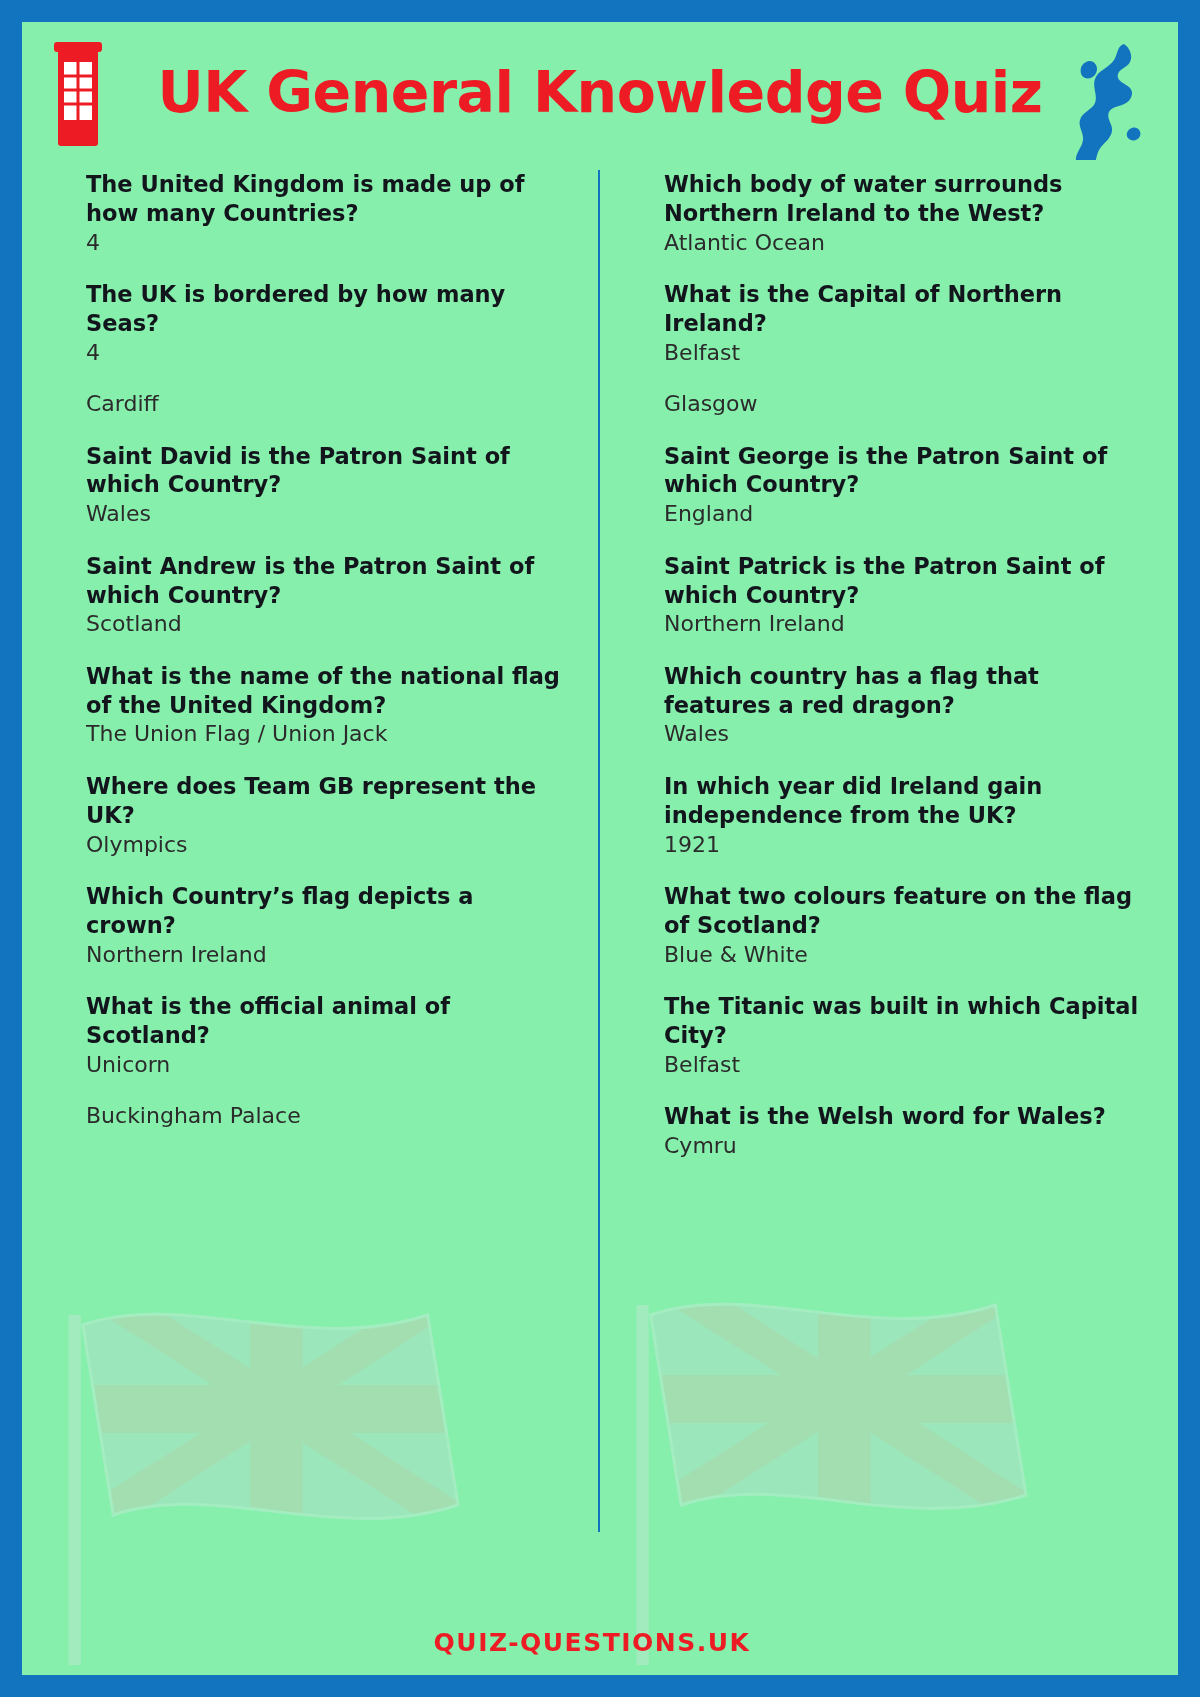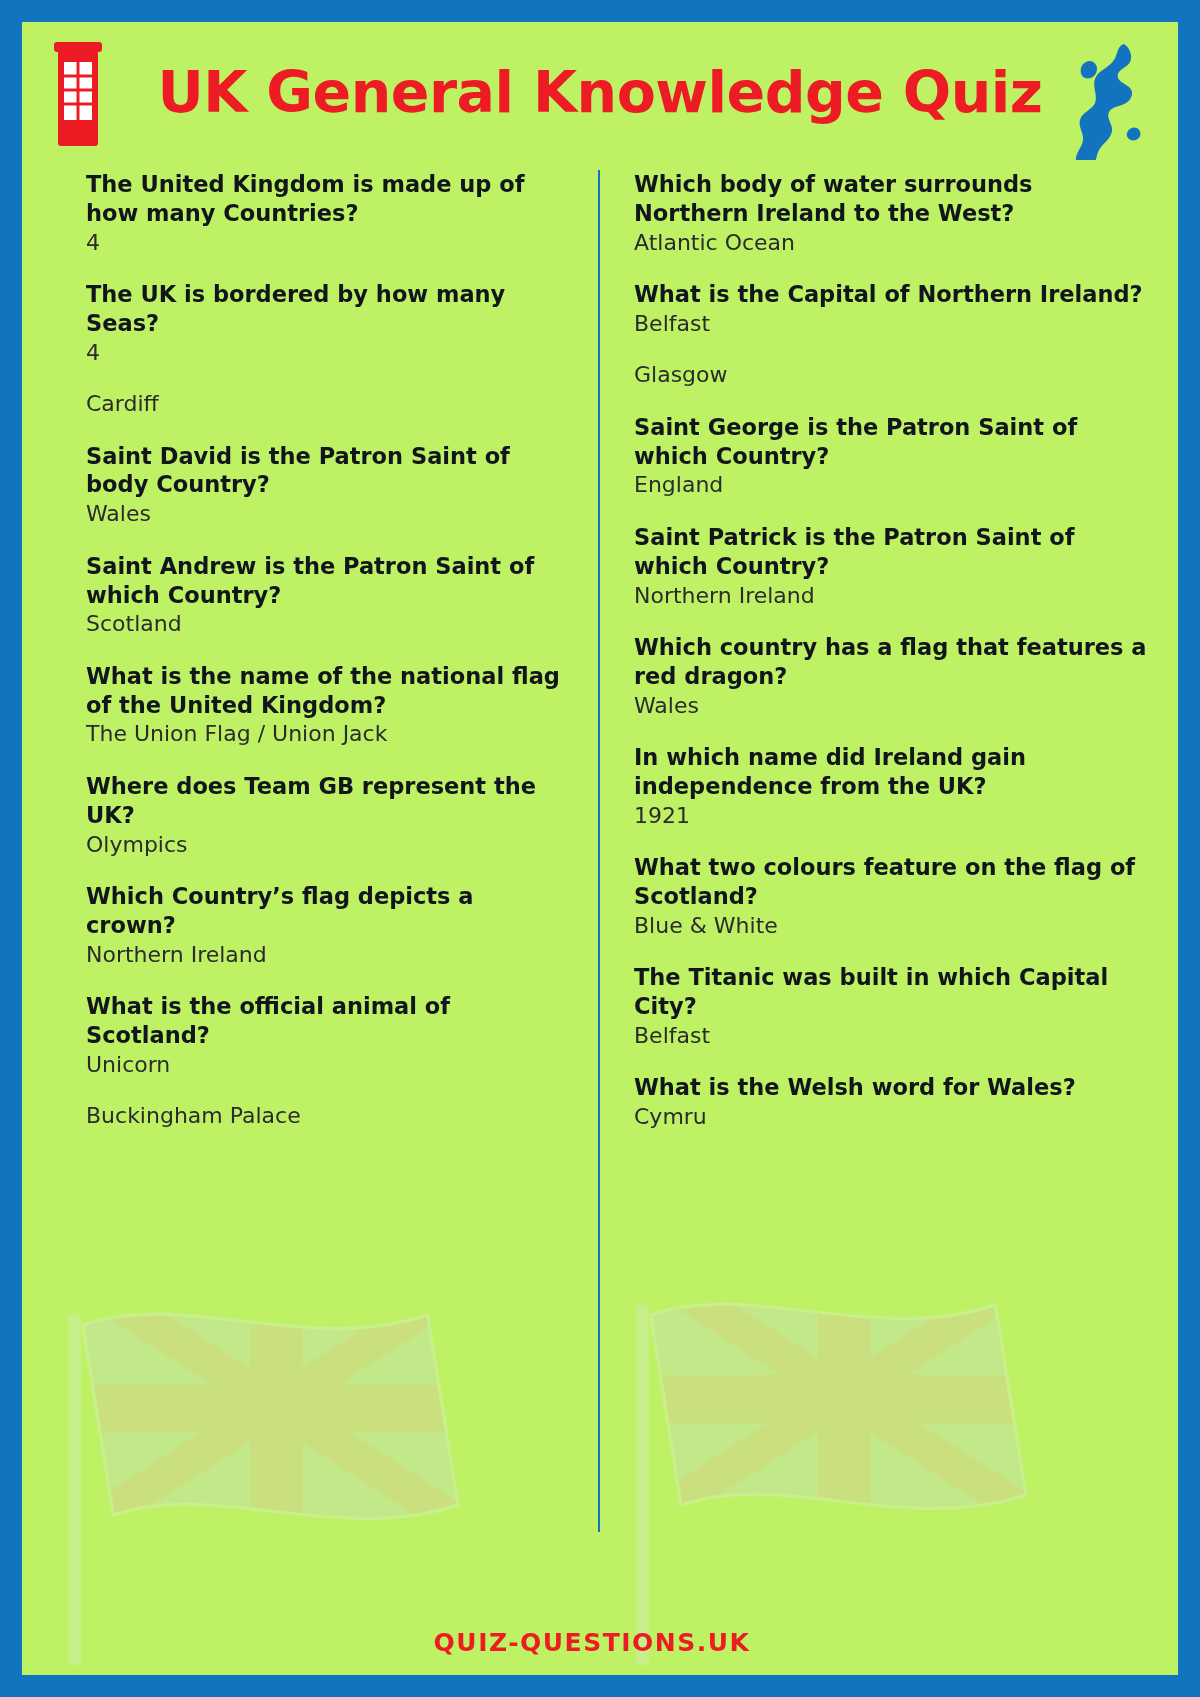--- a/index.html
+++ b/index.html
@@ -18,21 +18,21 @@
     width: 1200px;
     height: 1697px;
     background: #1273bf;
     box-sizing: border-box;
     padding: 22px 22px 22px 22px;
   }
   .sheet {
     position: relative;
     width: 100%;
     height: 100%;
-    background: #bef264;
+    background: #86efac;
     box-sizing: border-box;
     overflow: hidden;
   }
 
   
   .watermark {
     position: absolute;
     left: 0;
     bottom: 0;
     width: 100%;
@@ -78,20 +78,21 @@
   }
   .col {
     width: 50%;
     box-sizing: border-box;
   }
   .col-left {
     padding-right: 30px;
     border-right: 2px solid #1273bf;
   }
   .col-right {
+    padding-left: 30px;
   }
   .qa {
     margin-bottom: 24px;
     margin-left: 34px;
   }
   .q {
     font-size: 22.5px;
     font-weight: bold;
     color: #12161c;
     line-height: 1.28;
@@ -196,21 +197,21 @@
           <div class="a">4</div>
         </div>
         <div class="qa">
           <div class="q">The UK is bordered by how many Seas?</div>
           <div class="a">4</div>
         </div>
         <div class="qa">
           <div class="a">Cardiff</div>
         </div>
         <div class="qa">
-          <div class="q">Saint David is the Patron Saint of body Country?</div>
+          <div class="q">Saint David is the Patron Saint of which Country?</div>
           <div class="a">Wales</div>
         </div>
         <div class="qa">
           <div class="q">Saint Andrew is the Patron Saint of which Country?</div>
           <div class="a">Scotland</div>
         </div>
         <div class="qa">
           <div class="q">What is the name of the national flag of the United Kingdom?</div>
           <div class="a">The Union Flag / Union Jack</div>
         </div>
@@ -251,21 +252,21 @@
         </div>
         <div class="qa">
           <div class="q">Saint Patrick is the Patron Saint of which Country?</div>
           <div class="a">Northern Ireland</div>
         </div>
         <div class="qa">
           <div class="q">Which country has a flag that features a red dragon?</div>
           <div class="a">Wales</div>
         </div>
         <div class="qa">
-          <div class="q">In which name did Ireland gain independence from the UK?</div>
+          <div class="q">In which year did Ireland gain independence from the UK?</div>
           <div class="a">1921</div>
         </div>
         <div class="qa">
           <div class="q">What two colours feature on the flag of Scotland?</div>
           <div class="a">Blue &amp; White</div>
         </div>
         <div class="qa">
           <div class="q">The Titanic was built in which Capital City?</div>
           <div class="a">Belfast</div>
         </div>

